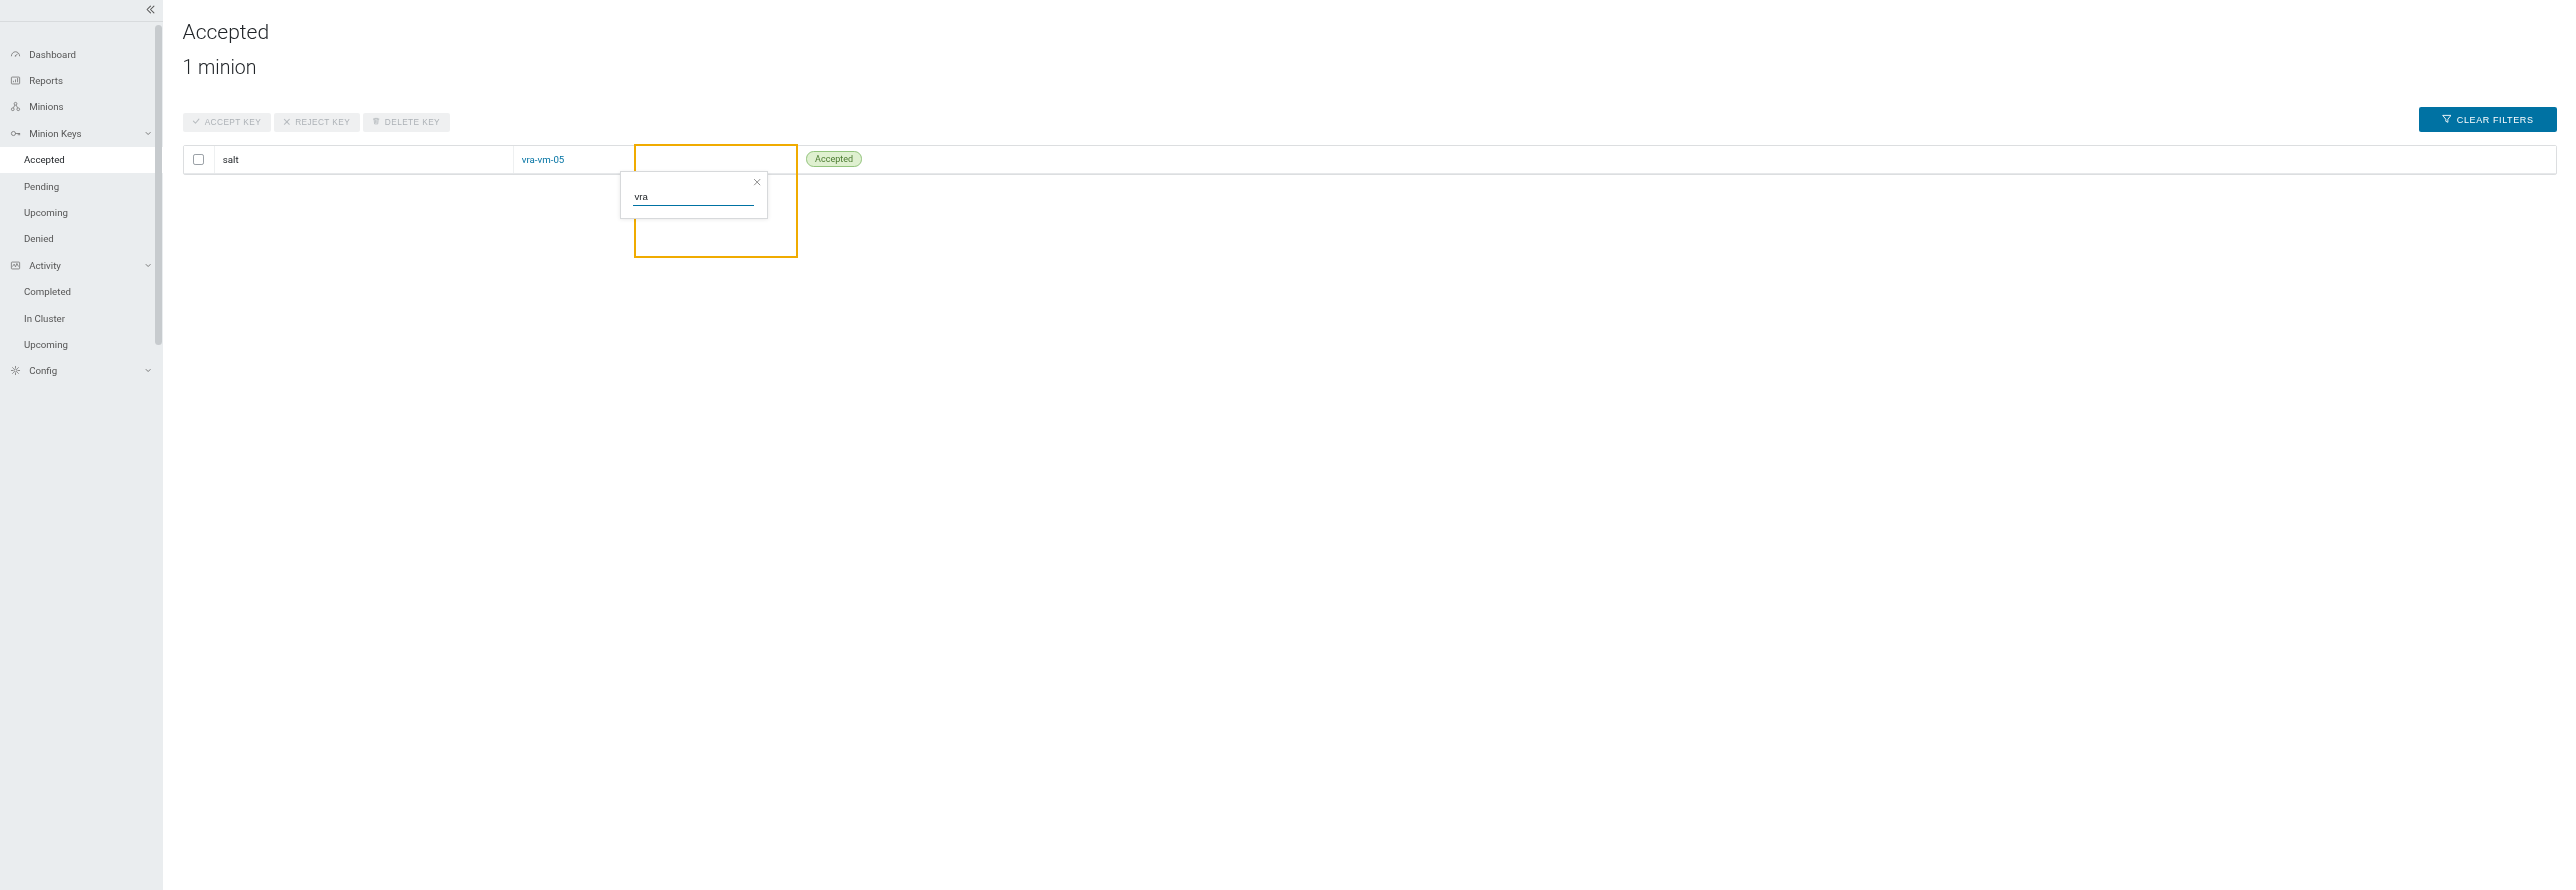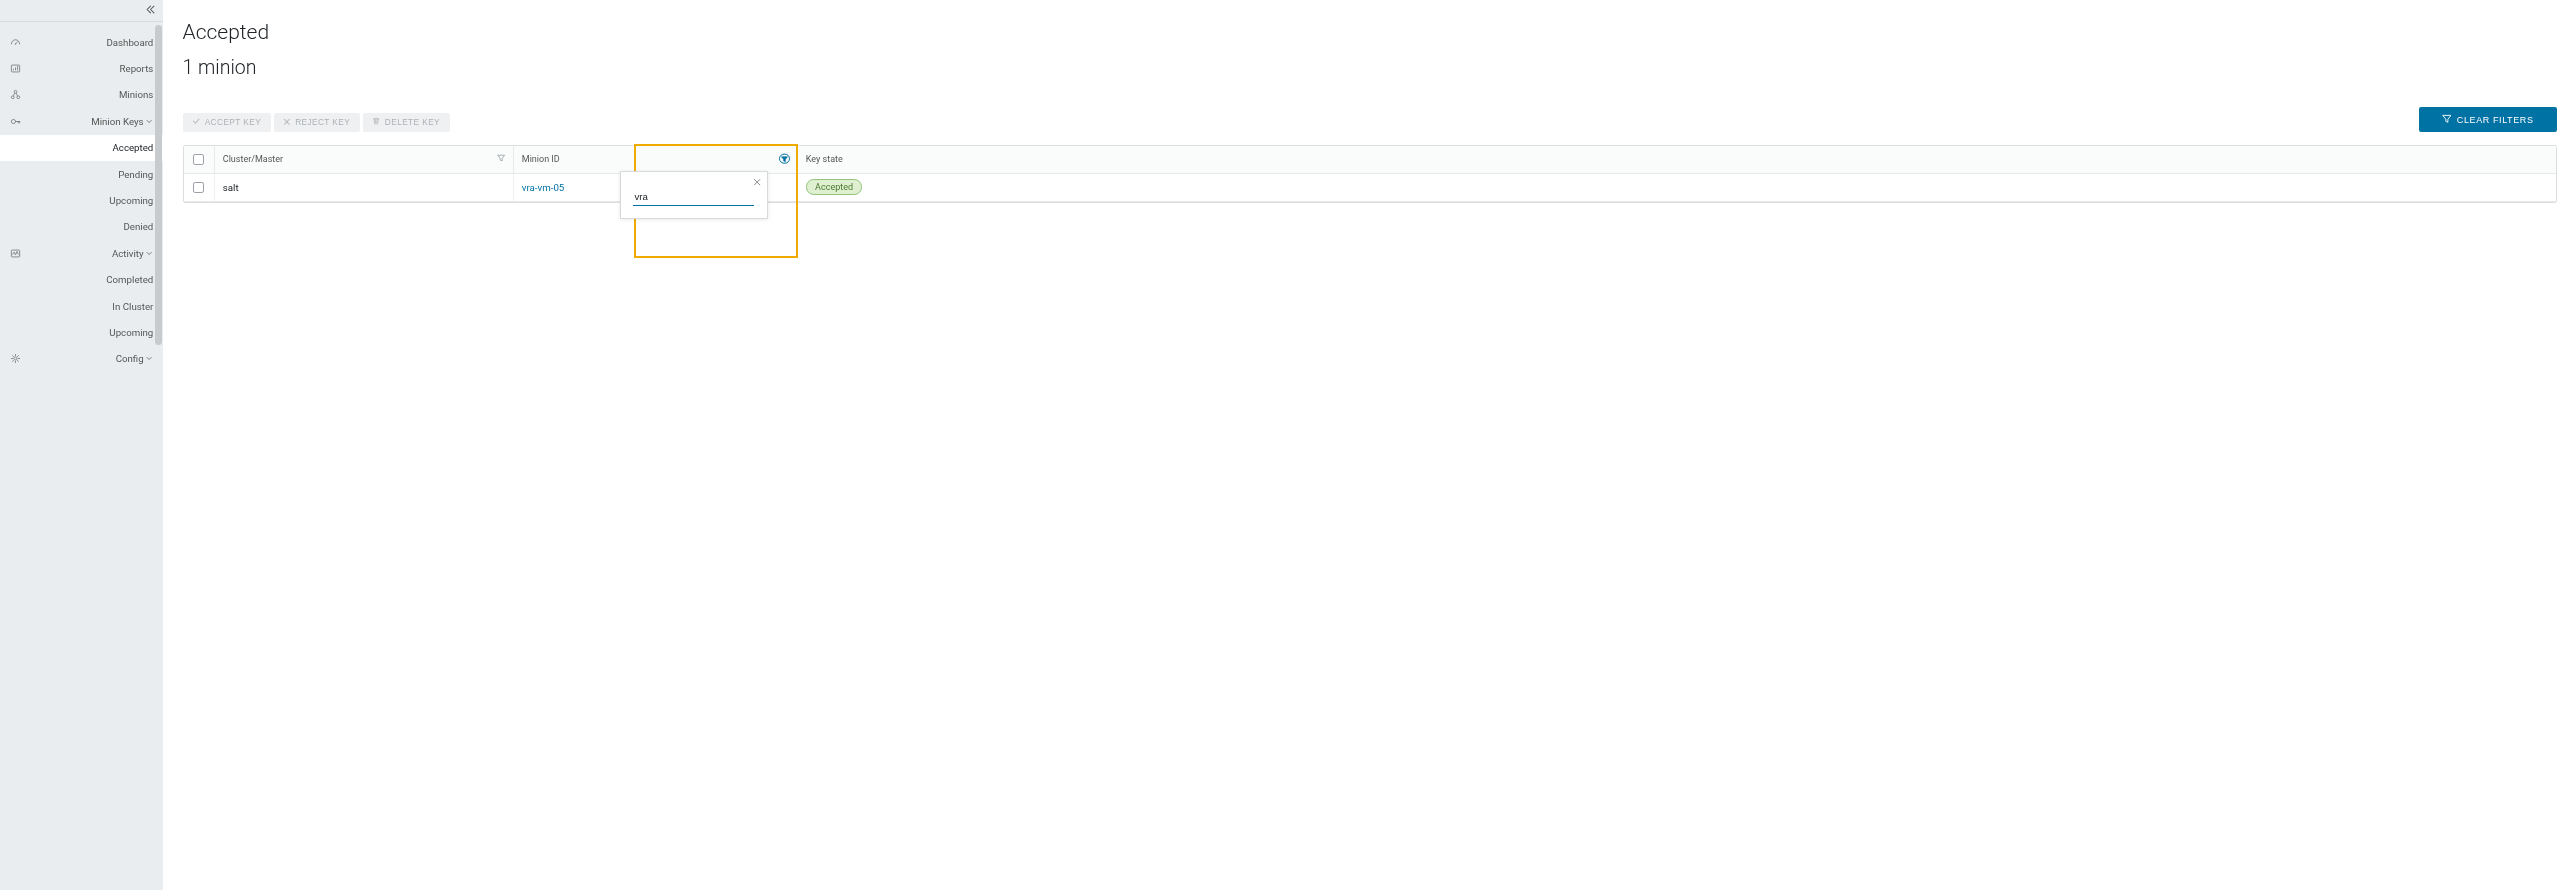--- a/index.html
+++ b/index.html
@@ -22,21 +22,21 @@
   }
   .sidebar-collapse {
     height: 22px;
     display: flex;
     align-items: center;
     justify-content: flex-end;
     padding-right: 7px;
     border-bottom: 0.7px solid #d8dbdd;
   }
   .sidebar-collapse svg { cursor: pointer; }
-  .nav { margin-top: 7px; text-align: right; }
+  .nav { margin-top: 19px; }
   .nav-item, .nav-subitem {
     display: flex;
     align-items: center;
     padding: 0 9.7px;
     height: 26.4px;
     color: #565656;
     cursor: pointer;
   }
   .nav-item .icon { width: 12.5px; height: 12.5px; margin-right: 7px; display:flex; align-items:center; justify-content:center;}
   .nav-item .label, .nav-subitem .label { flex: 1; }
@@ -342,46 +342,20 @@
           <svg width="9.7" height="9.7" viewBox="0 0 14 14">
               <path d="M1 2h12L8.5 7.5V12l-3-1.5V7.5L1 2z" stroke="#fff" stroke-width="1.3" fill="none" stroke-linejoin="round"></path>
             </svg>
         </span>
         <span>CLEAR FILTERS</span>
       </button>
     </div>
 
     <div class="table-wrap">
 
-      <div class="thead">
-        <div class="cell col-check">
-          <div class="chk"></div>
-        </div>
-        <div class="cell col-cluster">
-          <span>Cluster/Master</span>
-          <span class="filter-icn">
-            <svg width="8.3" height="8.3" viewBox="0 0 12 12">
-                <path d="M1 2h10L7.5 6.5V10l-3-1V6.5L1 2z" stroke="#9aa0a6" stroke-width="1.2" fill="none" stroke-linejoin="round"></path>
-              </svg>
-          </span>
-        </div>
-        <div class="cell col-minion">
-          <span>Minion ID</span>
-          <span class="filter-icn filter-icn-active">
-            <span class="circle-ring">
-              <svg width="7" height="7" viewBox="0 0 12 12">
-                  <path d="M1 2h10L7.5 6.5V10l-3-1V6.5L1 2z" stroke="#0072a3" stroke-width="1.2" fill="#0072a3" stroke-linejoin="round"></path>
-                </svg>
-            </span>
-          </span>
-        </div>
-        <div class="cell col-state">
-          <span>Key state</span>
-        </div>
-      </div>
 
       <div class="trow">
         <div class="cell col-check">
           <div class="chk"></div>
         </div>
         <div class="cell col-cluster">
           <span>salt</span>
         </div>
         <div class="cell col-minion">
           <span class="link">vra-vm-05</span>

